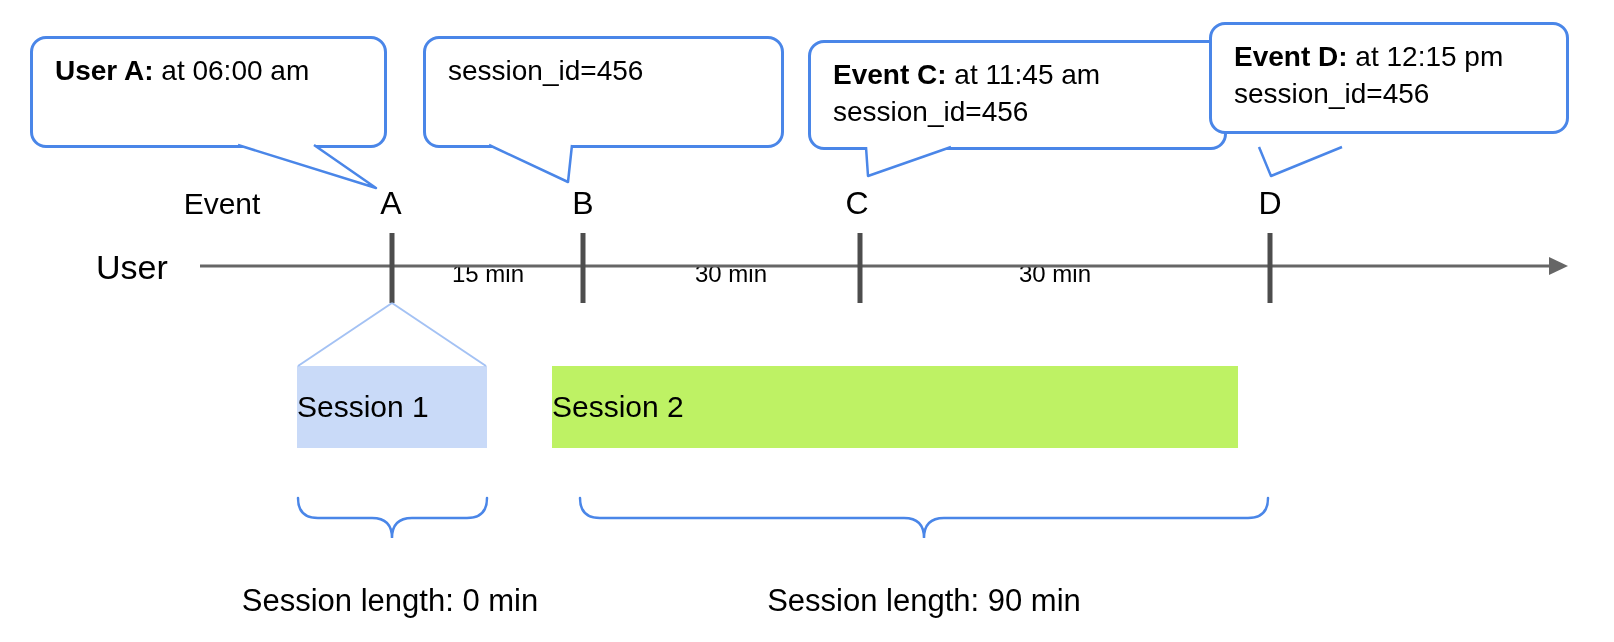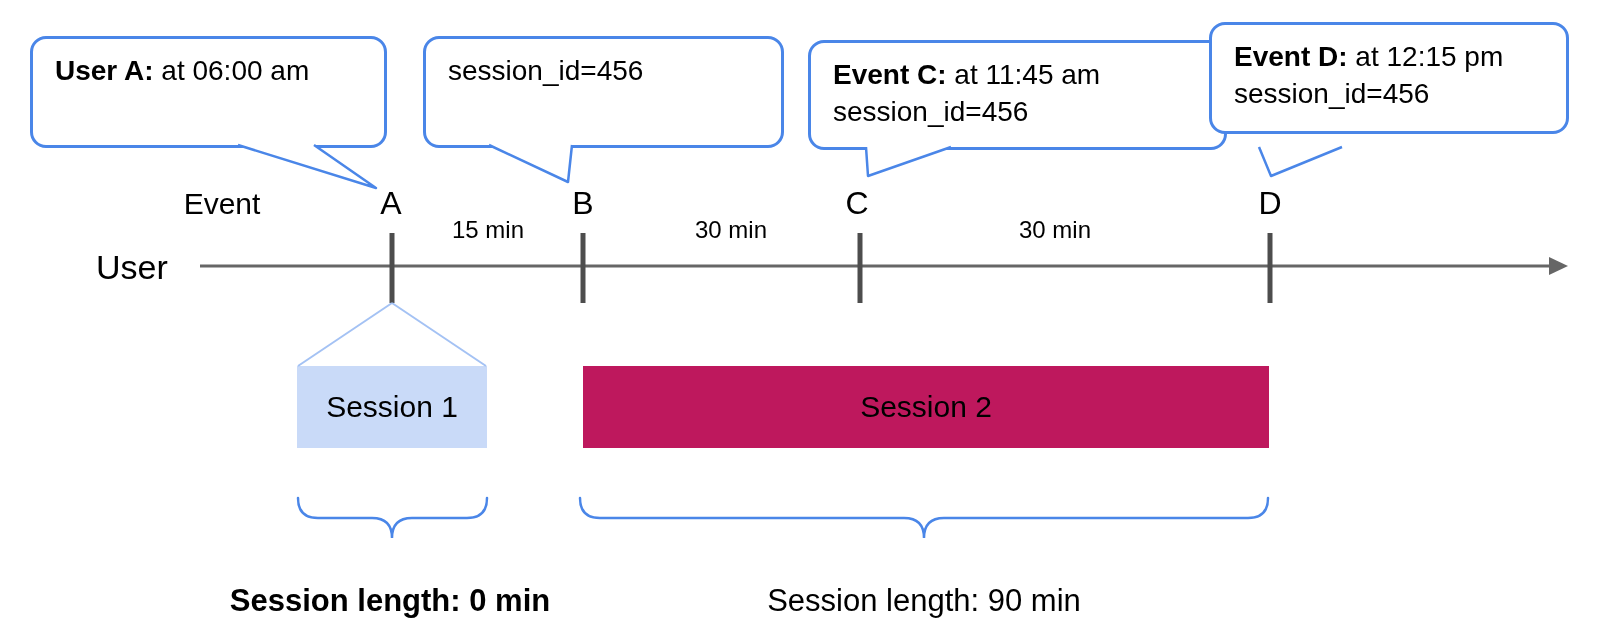--- a/index.html
+++ b/index.html
@@ -11,25 +11,25 @@
            border:3px solid #4a86e8;border-radius:16px;
            font-size:28px;line-height:37px;padding:13px 8px 0 22px;white-space:nowrap;}
   .callout .b{font-weight:bold;}
 
   
   .lbl{position:absolute;white-space:nowrap;}
   .center{transform:translateX(-50%);}
   .letter{font-size:32px;line-height:40px;}
   .events-lbl{font-size:30px;line-height:40px;}
   .user-lbl{font-size:34px;line-height:40px;}
-  .interval{font-size:24px;line-height:30px;}
+  .interval{font-size:24px;line-height:30px;margin-top:44px;}
   .length-lbl{font-size:31px;line-height:38px;}
 
   
-  .session-block{position:absolute;display:flex;align-items:center;justify-content:center;
+  .session-block{position:absolute;display:flex;align-items:center;
                  background:#c9daf8;font-size:30px;}
 
   
   svg.overlay{position:absolute;left:0;top:0;pointer-events:none;}
 </style>
 </head>
 <body>
 
 <div class="canvas">
 
@@ -59,25 +59,25 @@
 
   <div class="lbl user-lbl" style="left:96px;top:247px;">User</div>
 
   <div class="lbl interval center" style="left:488px;top:215px;">15 min</div>
   <div class="lbl interval center" style="left:731px;top:215px;">30 min</div>
   <div class="lbl interval center" style="left:1055px;top:215px;">30 min</div>
 
   <div class="session-block" style="left: 297px; top: 366px; width: 190px; height: 82px; background: rgb(201, 218, 248);">
     <span>Session 1</span>
   </div>
-  <div class="session-block" style="left: 583px; top: 366px; width: 686px; height: 82px; background: #be185d;">
+  <div class="session-block" style="left: 552px; top: 366px; width: 686px; height: 82px; background: #bef264;">
     <span>Session 2</span>
   </div>
 
-  <div class="lbl length-lbl center" style="left:390px;top:582px;font-weight:bold;">Session length: 0 min</div>
+  <div class="lbl length-lbl center" style="left:390px;top:582px;">Session length: 0 min</div>
   <div class="lbl length-lbl center" style="left:924px;top:582px;">Session length: 90 min</div>
 
   <svg class="overlay" width="1614" height="642" viewBox="0 0 1614 642">
 
     <line x1="200" y1="266" x2="1549" y2="266" stroke-width="3" stroke="#666666"></line>
     <polygon points="1549,257 1568,266 1549,275" fill="#666666"></polygon>
 
     <line x1="392" y1="233" x2="392" y2="303" stroke-width="5" stroke="#4d4d4d"></line>
     <line x1="583" y1="233" x2="583" y2="303" stroke-width="5" stroke="#4d4d4d"></line>
     <line x1="860" y1="233" x2="860" y2="303" stroke-width="5" stroke="#4d4d4d"></line>

